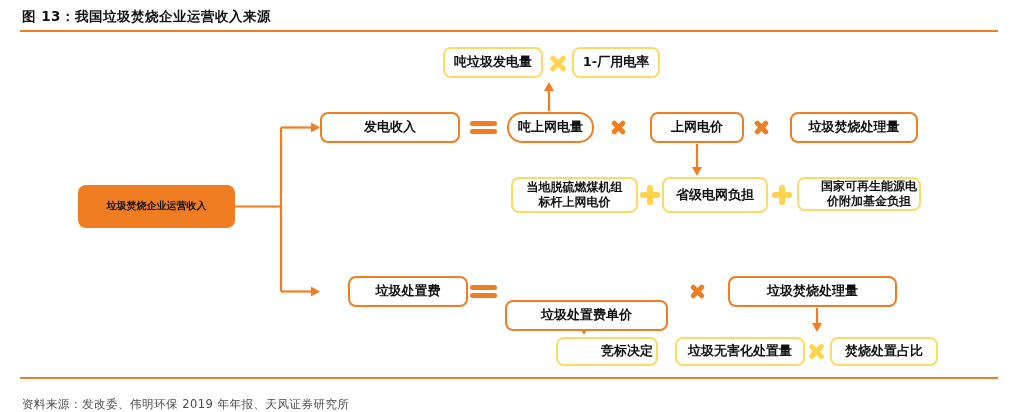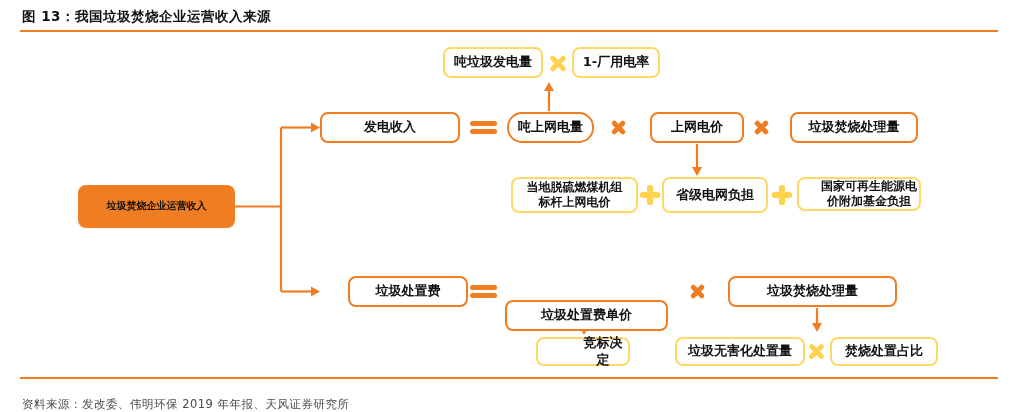--- a/index.html
+++ b/index.html
@@ -93,21 +93,21 @@
   <span class="op op-plus c-yellow" style="left:772px;top:185px;width:20px;height:20px;"></span>
   <div class="box box-yellow two-line" style="left:797px;top:177px;width:124px;height:34px;padding-left:20px;">国家可再生能源电
 价附加基金负担</div>
 
   <div class="box box-orange" style="left:320px;top:276px;width:120px;height:31px;margin-left:28px;">垃圾处置费</div>
   <span class="op op-eq c-orange" style="left:470px;top:284px;width:27px;height:15px;"></span>
   <div class="box box-orange" style="left:505px;top:276px;width:163px;height:31px;margin-top:24px;">垃圾处置费单价</div>
   <span class="op op-x c-orange" style="left:689px;top:283px;width:17px;height:17px;"></span>
   <div class="box box-orange" style="left:728px;top:276px;width:169px;height:31px;">垃圾焚烧处理量</div>
 
-  <div class="box box-yellow" style="left:536px;top:337px;width:94px;height:29px;padding-left:40px;">竞标决定</div>
+  <div class="box box-yellow" style="left:556px;top:337px;width:102px;height:29px;padding-left:40px;">竞标决定</div>
   <div class="box box-yellow" style="left:675px;top:337px;width:130px;height:29px;">垃圾无害化处置量</div>
   <span class="op op-x c-yellow" style="left:807px;top:342px;width:19px;height:19px;"></span>
   <div class="box box-yellow" style="left:830px;top:337px;width:108px;height:29px;">焚烧处置占比</div>
 
   <div class="rule rule-bottom"></div>
   <div class="footer">资料来源：发改委、伟明环保 2019 年年报、天风证券研究所</div>
 
 </div>
 
 </body></html>

